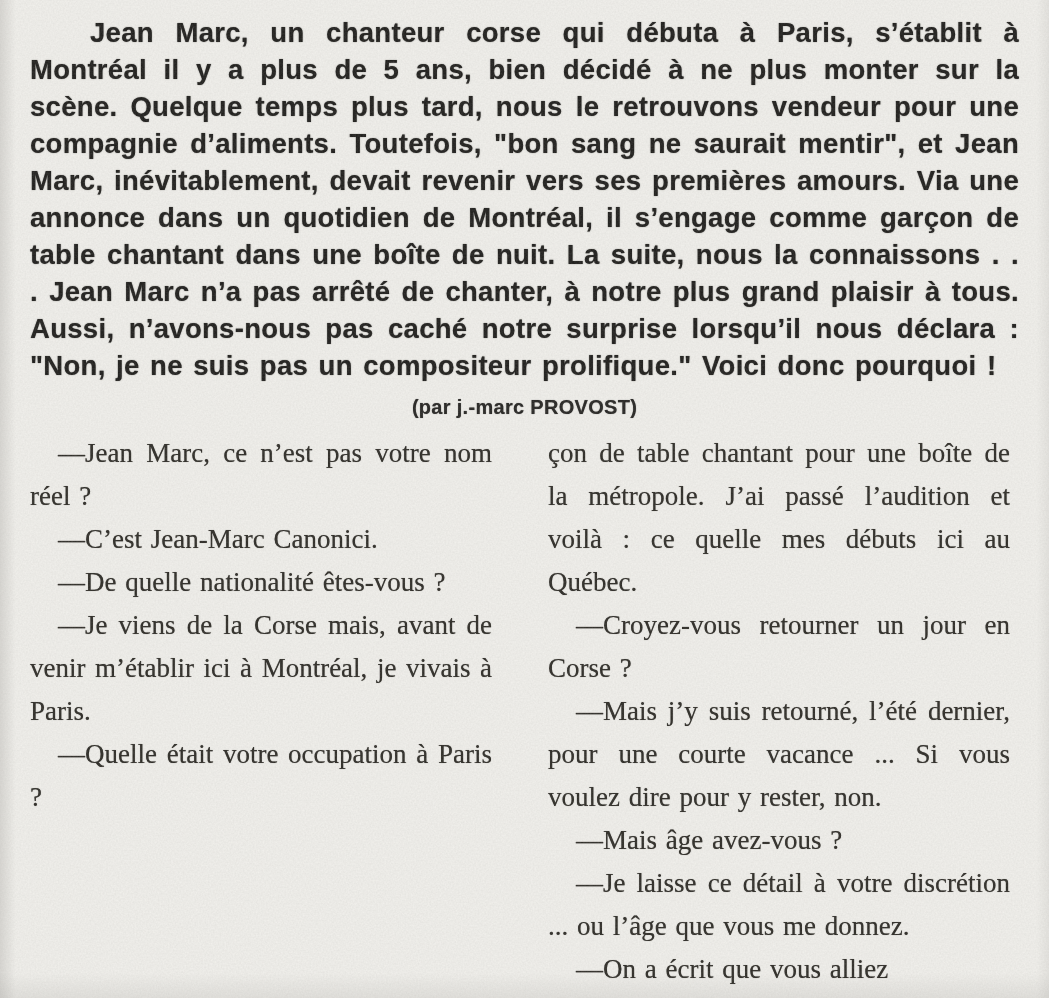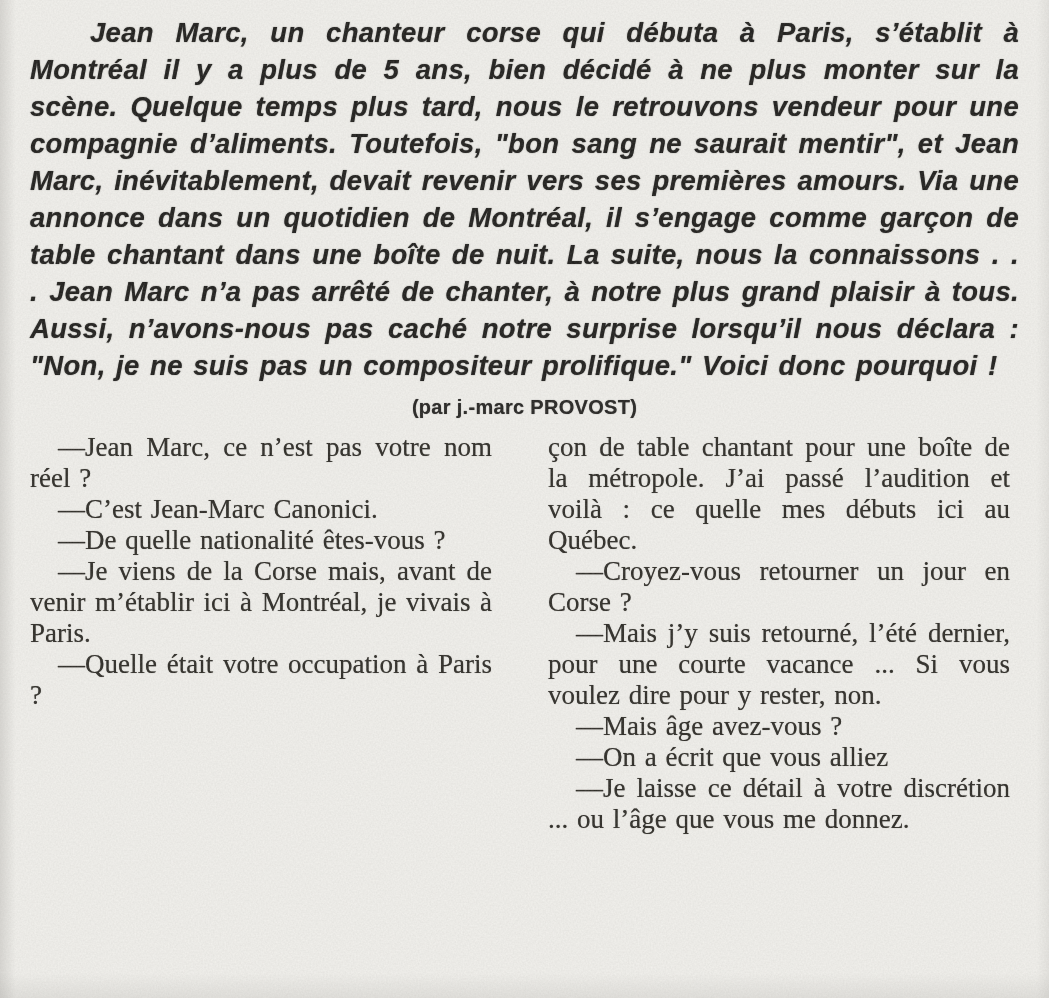--- a/index.html
+++ b/index.html
@@ -33,42 +33,41 @@
     font-family: "Liberation Sans", "DejaVu Sans", sans-serif;
     font-weight: bold;
     font-size: 27.5px;
     line-height: 37px;
     color: #1b1a18;
     text-align: justify;
     text-indent: 60px;
     letter-spacing: 0.3px;
     word-spacing: 2.5px;
     text-shadow: 0 0 1.2px rgba(25,24,22,0.65);
-    font-style: italic;
   }
   .byline {
     margin: 8px 0 10px 0;
     font-family: "Liberation Sans", "DejaVu Sans", sans-serif;
     font-weight: bold;
     font-size: 20px;
     line-height: 30px;
     color: #22211f;
     text-align: center;
     letter-spacing: 0.3px;
     text-shadow: 0 0 1px rgba(25,24,22,0.6);
   }
   .columns {
     display: flex;
     gap: 56px;
   }
   .col {
     width: 462px;
     font-family: "Liberation Serif", "DejaVu Serif", serif;
     font-size: 27px;
-    line-height: 31px;
+    line-height: 43px;
     color: #2a2823;
     text-shadow: 0 0 0.8px rgba(35,33,30,0.6);
   }
   .col p {
     margin: 0;
     text-align: justify;
     word-spacing: 2px;
   }
   .col p.indent {
     text-indent: 28px;
@@ -93,22 +92,22 @@
           <p class="indent">—C’est Jean-Marc Canonici.</p>
           <p class="indent">—De quelle nationalité êtes-vous ?</p>
           <p class="indent">—Je viens de la Corse mais, avant de venir m’établir ici à Montréal, je vivais à Paris.</p>
           <p class="indent">—Quelle était votre occupation à Paris ?</p>
         </div>
       <div class="col col-right">
           <p class="">çon de table chantant pour une boîte de la métropole. J’ai passé l’audition et voilà : ce quelle mes débuts ici au Québec.</p>
           <p class="indent">—Croyez-vous retourner un jour en Corse ?</p>
           <p class="indent">—Mais j’y suis retourné, l’été dernier, pour une courte vacance ... Si vous voulez dire pour y rester, non.</p>
           <p class="indent">—Mais âge avez-vous ?</p>
+          <p class="indent">—Je laisse ce détail à votre discrétion ... ou l’âge que vous me donnez.</p>
           <p class="indent">—On a écrit que vous alliez</p>
-          <p class="indent">—Je laisse ce détail à votre discrétion ... ou l’âge que vous me donnez.</p>
         </div>
     </div>
   </div>
 
   <svg class="noise" width="1049" height="998" xmlns="http://www.w3.org/2000/svg">
     <filter id="grain">
       <feTurbulence type="fractalNoise" baseFrequency="0.6" numOctaves="2" seed="11" stitchTiles="stitch"></feTurbulence>
       <feColorMatrix type="matrix" values="0 0 0 0 0.42  0 0 0 0 0.41  0 0 0 0 0.39  0 0 0 0.38 0"></feColorMatrix>
     </filter>
     <rect width="1049" height="998" filter="url(#grain)" opacity="0.55"></rect>

